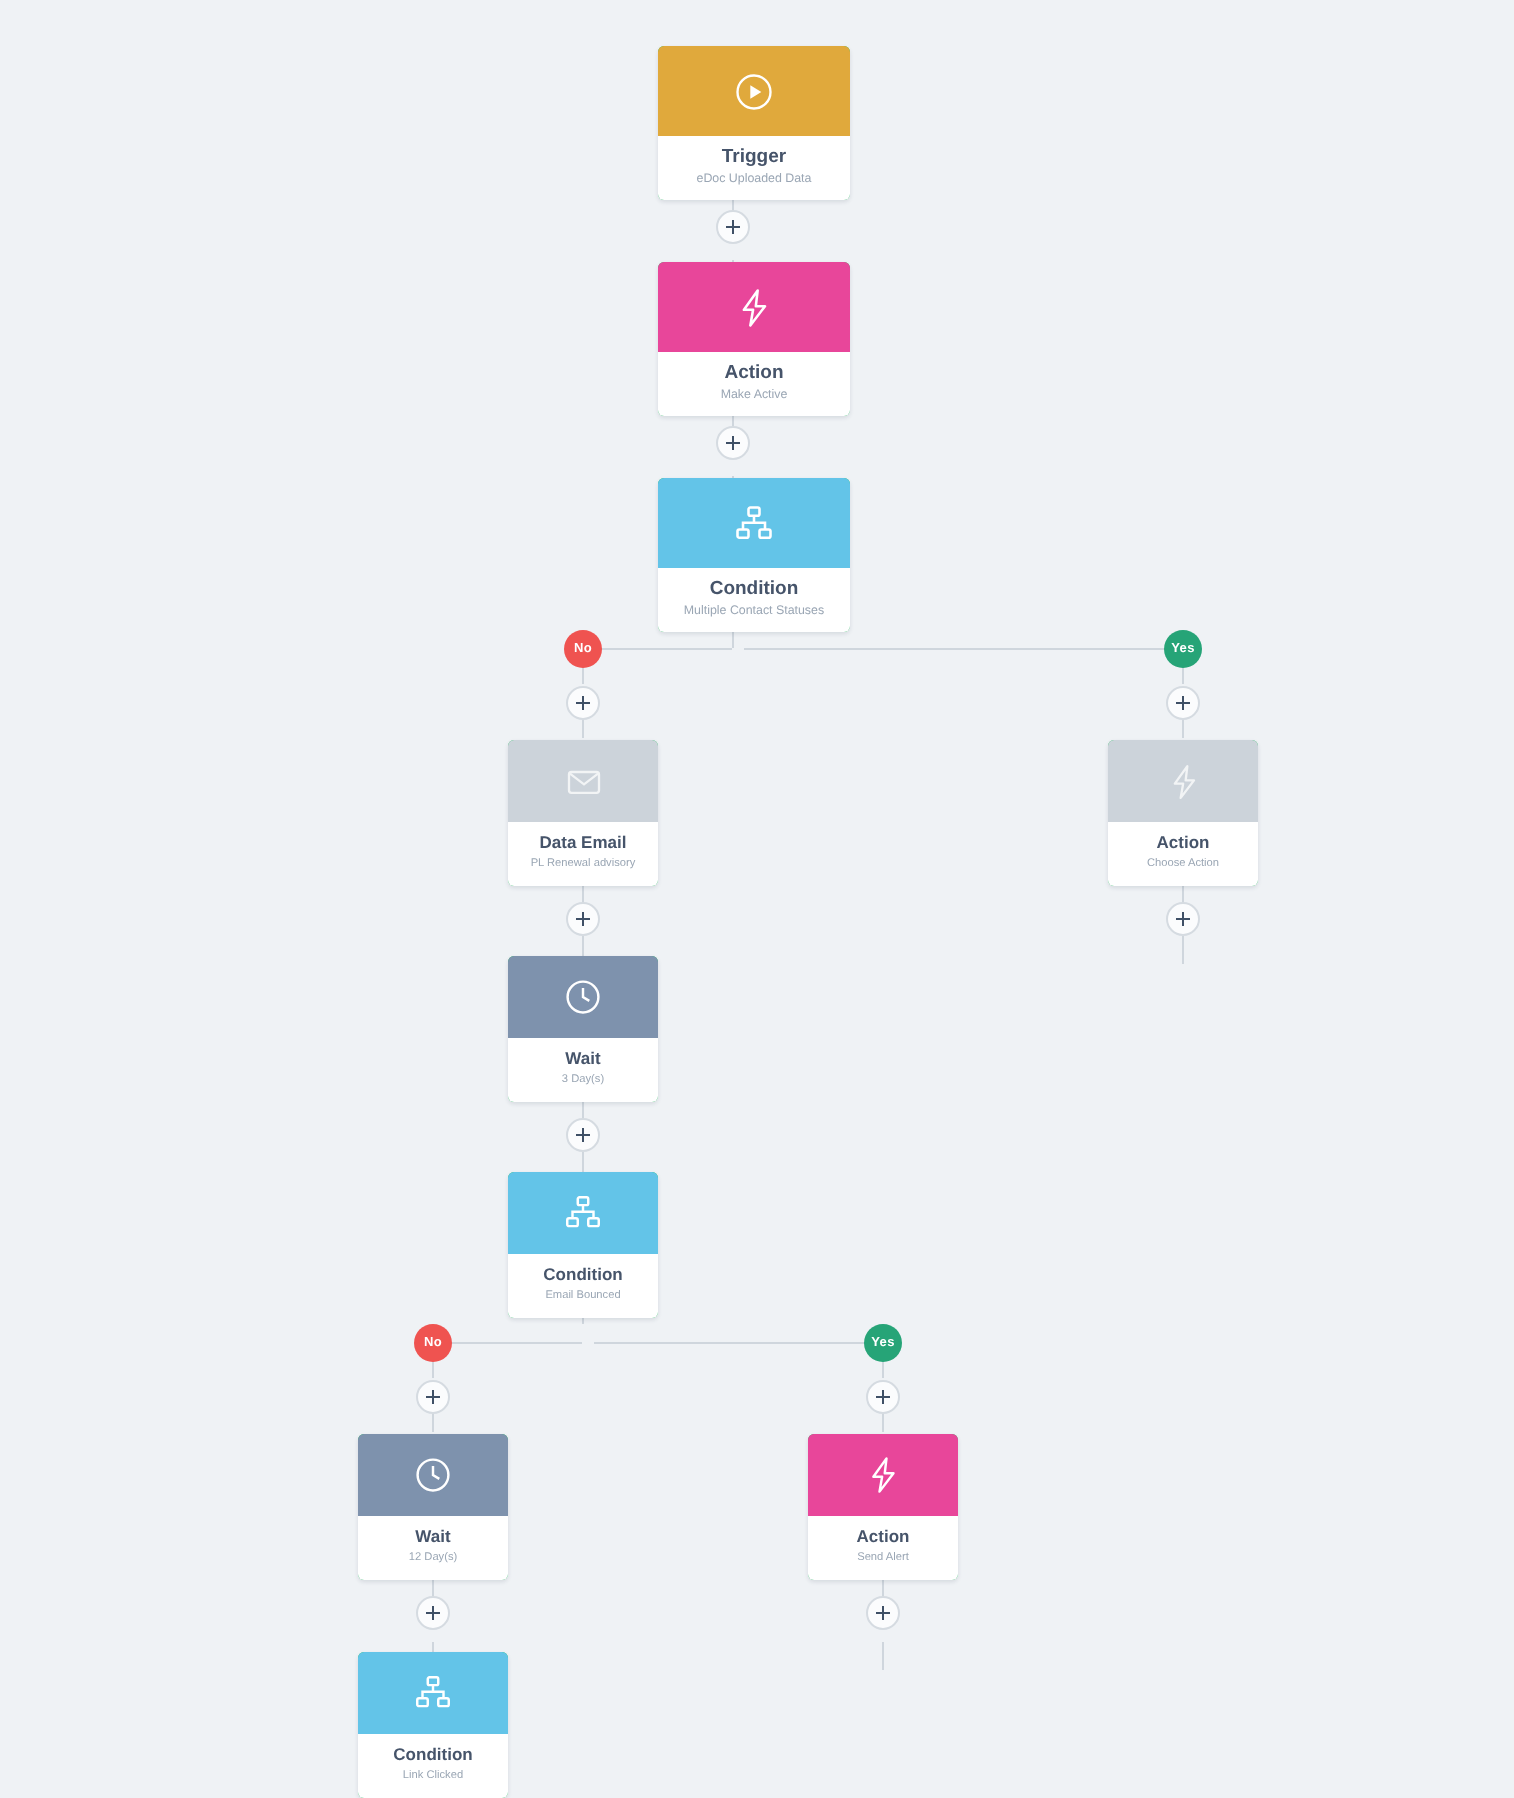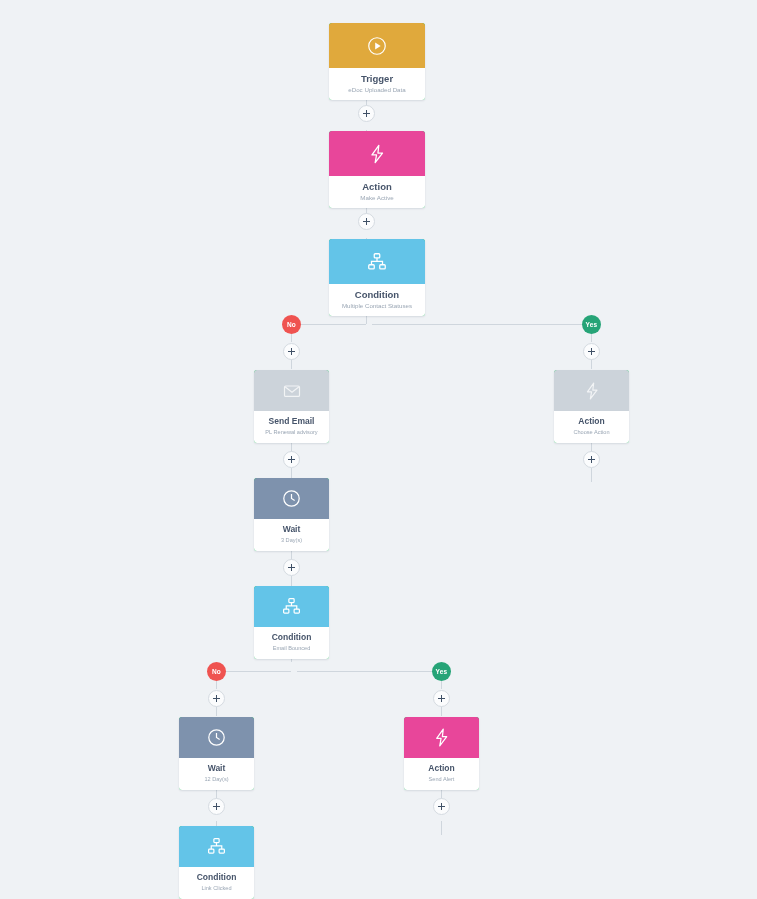--- a/index.html
+++ b/index.html
@@ -173,21 +173,21 @@
   <div class="node" style="left:254px; top:370px;">
     <div class="node-head head-disabled">
       <span class="icon icon-disabled">
         <svg width="20" height="20" viewBox="0 0 24 24" fill="none" stroke="#fff" stroke-width="1.4">
           <rect x="3" y="6" width="18" height="12.5" rx="1.5"></rect>
             <path d="M3.6 7l8.4 6.4L20.4 7"></path>
         </svg>
       </span>
     </div>
     <div class="node-body">
-      <div class="node-title">Send Email</div>
+      <div class="node-title">Data Email</div>
       <div class="node-sub">PL Renewal advisory</div>
     </div>
   </div>
 
   <div class="node" style="left:554px; top:370px;">
     <div class="node-head head-disabled">
       <span class="icon icon-disabled">
         <svg width="20" height="20" viewBox="0 0 24 24" fill="none" stroke="#fff" stroke-width="1.4" stroke-linejoin="round">
           <path d="M14 2.5L6.5 13h5l-1.5 8.5L18 11h-5z"></path>
         </svg>

